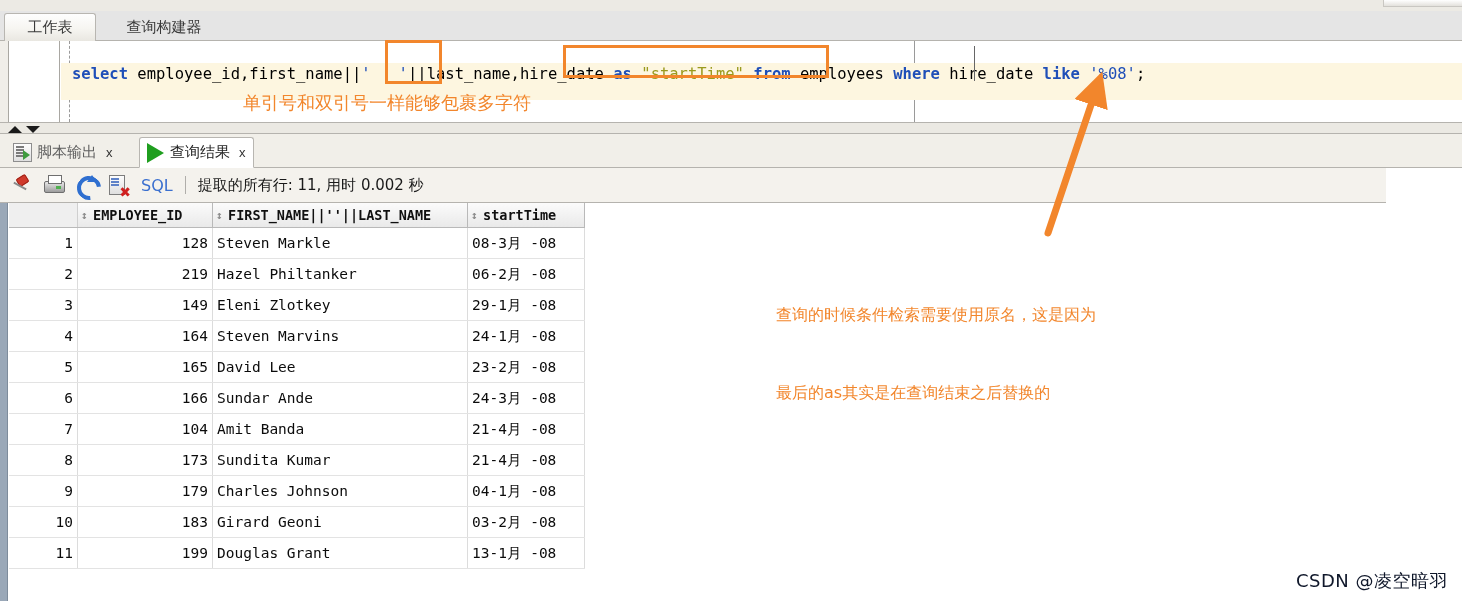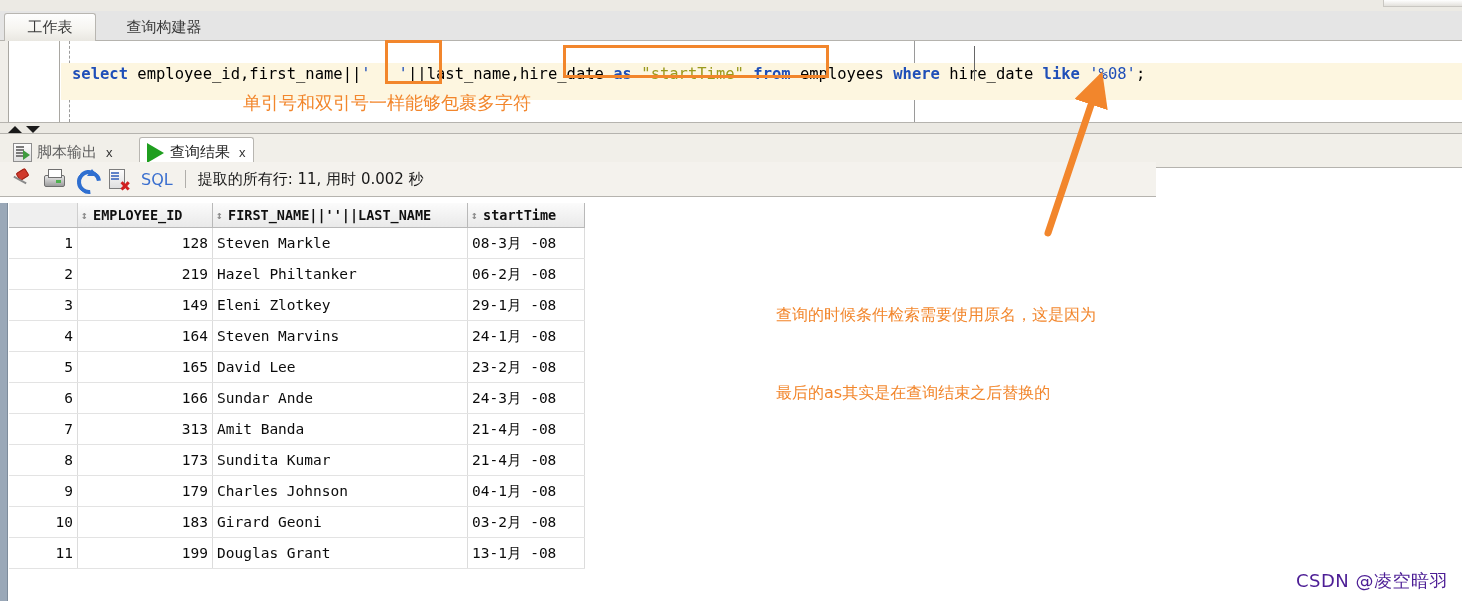--- a/index.html
+++ b/index.html
@@ -179,21 +179,21 @@
   }
   .ico-play {
     width: 0; height: 0; margin-right: 6px; flex: 0 0 auto;
     border-top: 10px solid transparent;
     border-bottom: 10px solid transparent;
     border-left: 17px solid #1f9e1f;
   }
 
   
   #restoolbar {
-    position: absolute; left: 0; top: 162px; width: 1156px; height: 35px;
+    position: absolute; left: 0; top: 168px; width: 1386px; height: 35px;
     background: #f4f2ed;
     border-bottom: 1px solid #b5b3ae;
     box-sizing: border-box;
     display: flex; align-items: center;
     padding-left: 10px;
   }
   .tbicon { width: 24px; height: 24px; margin-right: 8px; position: relative; flex: 0 0 auto; }
 
   
   .ico-pin::before {
@@ -340,21 +340,21 @@
     border: 3px solid #f2862c;
     box-sizing: border-box;
     pointer-events: none;
   }
   #box-quote  { left: 385px; top: 40px;  width: 57px;  height: 44px; }
   #box-alias  { left: 563px; top: 45px;  width: 266px; height: 33px; }
   #anno-arrow { position: absolute; left: 1020px; top: 68px; width: 130px; height: 190px; }
 
   #watermark {
     position: absolute; right: 14px; bottom: 8px;
-    color: #4c1d95; font-size: 18px;
+    color: #0f172a; font-size: 18px;
     font-family: "DejaVu Sans", sans-serif;
     letter-spacing: 0.5px;
   }
 </style>
 </head>
 <body>
 
 <div id="top-strip">
   <div class="nub"></div>
 </div>
@@ -460,21 +460,21 @@
           <td class="date">23-2月 -08</td>
         </tr>
         <tr>
           <td class="rownum">6</td>
           <td class="num">166</td>
           <td class="name">Sundar   Ande</td>
           <td class="date">24-3月 -08</td>
         </tr>
         <tr>
           <td class="rownum">7</td>
-          <td class="num">313</td>
+          <td class="num">104</td>
           <td class="name">Amit     Banda</td>
           <td class="date">21-4月 -08</td>
         </tr>
         <tr>
           <td class="rownum">8</td>
           <td class="num">173</td>
           <td class="name">Sundita  Kumar</td>
           <td class="date">21-4月 -08</td>
         </tr>
         <tr>

